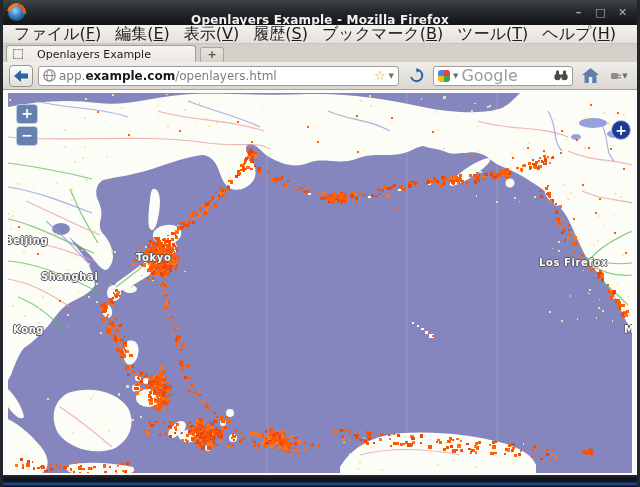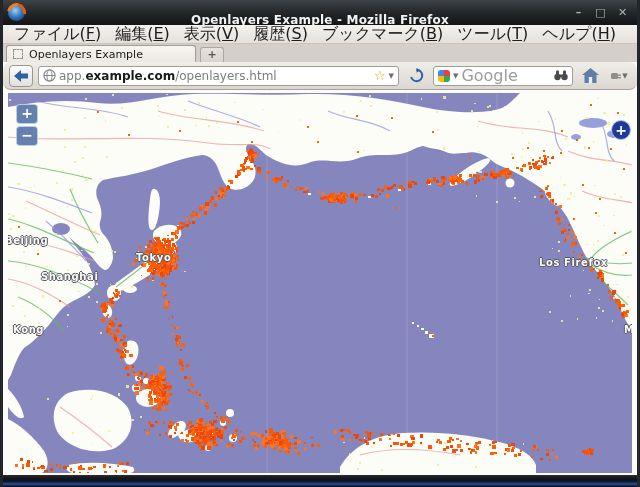--- a/index.html
+++ b/index.html
@@ -20,28 +20,28 @@
   .winbtn{color:#AEB4BA;font-size:11px;font-weight:bold;width:13px;text-align:center;cursor:default;line-height:13px;}
   
   .menubar{height:19px;background:linear-gradient(#F4F2EE,#E4E1DB);border-bottom:1px solid #C9C5BE;
            display:flex;align-items:center;padding-left:4px;font-size:16px;color:#1d1d1d;}
   .menu-item{padding:1px 7px;white-space:nowrap;}
   .menu-item .mn{text-decoration:underline;}
   
   .tabbar{height:18px;background:#D4D0C9;display:flex;align-items:flex-end;padding-left:3px;}
   .tab{height:17px;width:190px;background:linear-gradient(#F7F5F1,#ECE9E4);
        border:1px solid #A09C94;border-bottom:none;border-radius:3px 3px 0 0;
-       display:flex;align-items:center;gap:6px;padding:0 6px;font-size:11px;color:#1a1a1a;}
+       display:flex;align-items:center;gap:14px;padding:0 6px;font-size:11px;color:#1a1a1a;}
   .tab-favicon{width:10px;height:10px;border:1px dashed #97938B;background:#F2F0EC;flex:none;}
   .newtab{height:15px;width:24px;margin-left:4px;background:linear-gradient(#E6E2DC,#D8D4CD);
        border:1px solid #ABA79F;border-bottom:none;border-radius:3px 3px 0 0;color:#5a564f;
        font-size:11px;line-height:13px;text-align:center;font-weight:bold;}
   
   .navbar{height:28px;background:linear-gradient(#F0EEE9,#DBD7D0);border-bottom:1px solid #A8A49C;
-          display:flex;align-items:center;padding:0 6px;gap:5px;border-radius:8px;}
+          display:flex;align-items:center;padding:0 6px;gap:5px;}
   .navbtn{width:24px;height:22px;border:1px solid #9A958D;border-radius:4px;flex:none;
           background:linear-gradient(#FDFDFC,#E3E0DA);display:flex;align-items:center;justify-content:center;}
   .field{height:20px;background:#fff;border:1px solid #A19C94;border-radius:3px;
          display:flex;align-items:center;padding:0 4px;font-size:12px;gap:3px;}
   .urlfield{flex:1;min-width:0;}
   .url-dim{color:#7d7d7d;}
   .url-dom{color:#1a1a1a;font-weight:600;}
   .spacer{flex:1;}
   .star{color:#D4A817;font-size:13px;line-height:13px;}
   .chev{font-size:7px;color:#6d6d6d;line-height:8px;}

